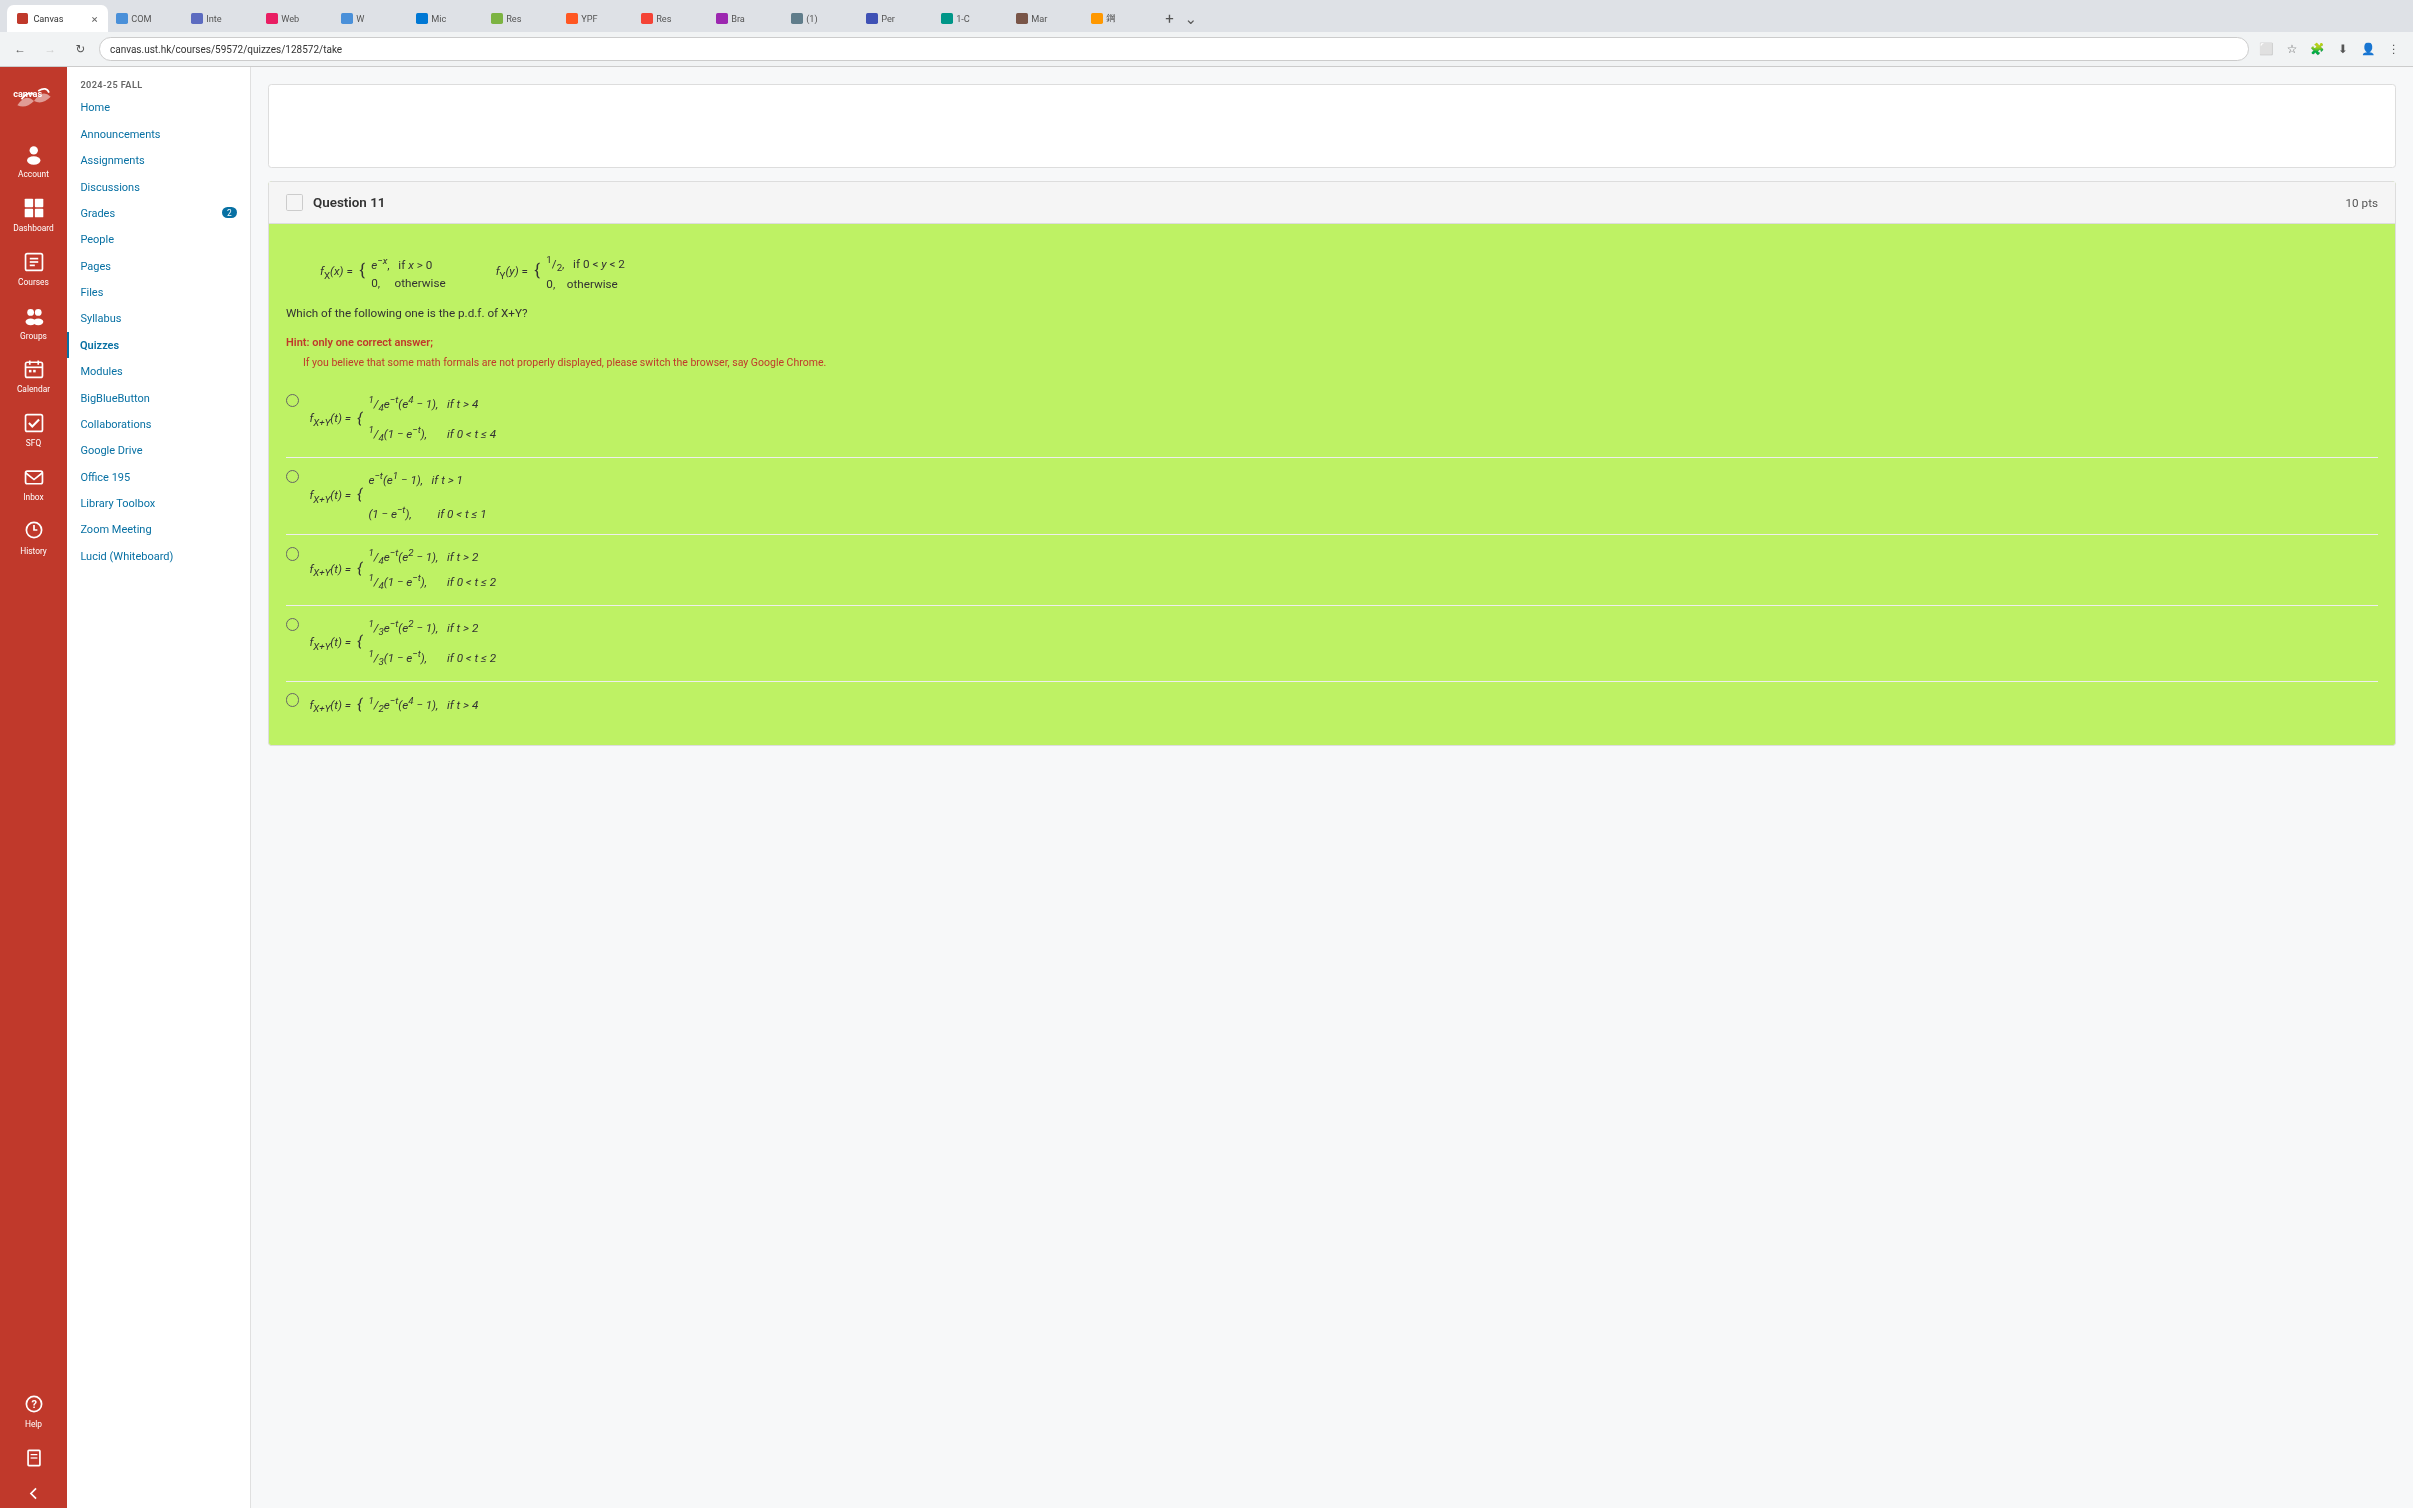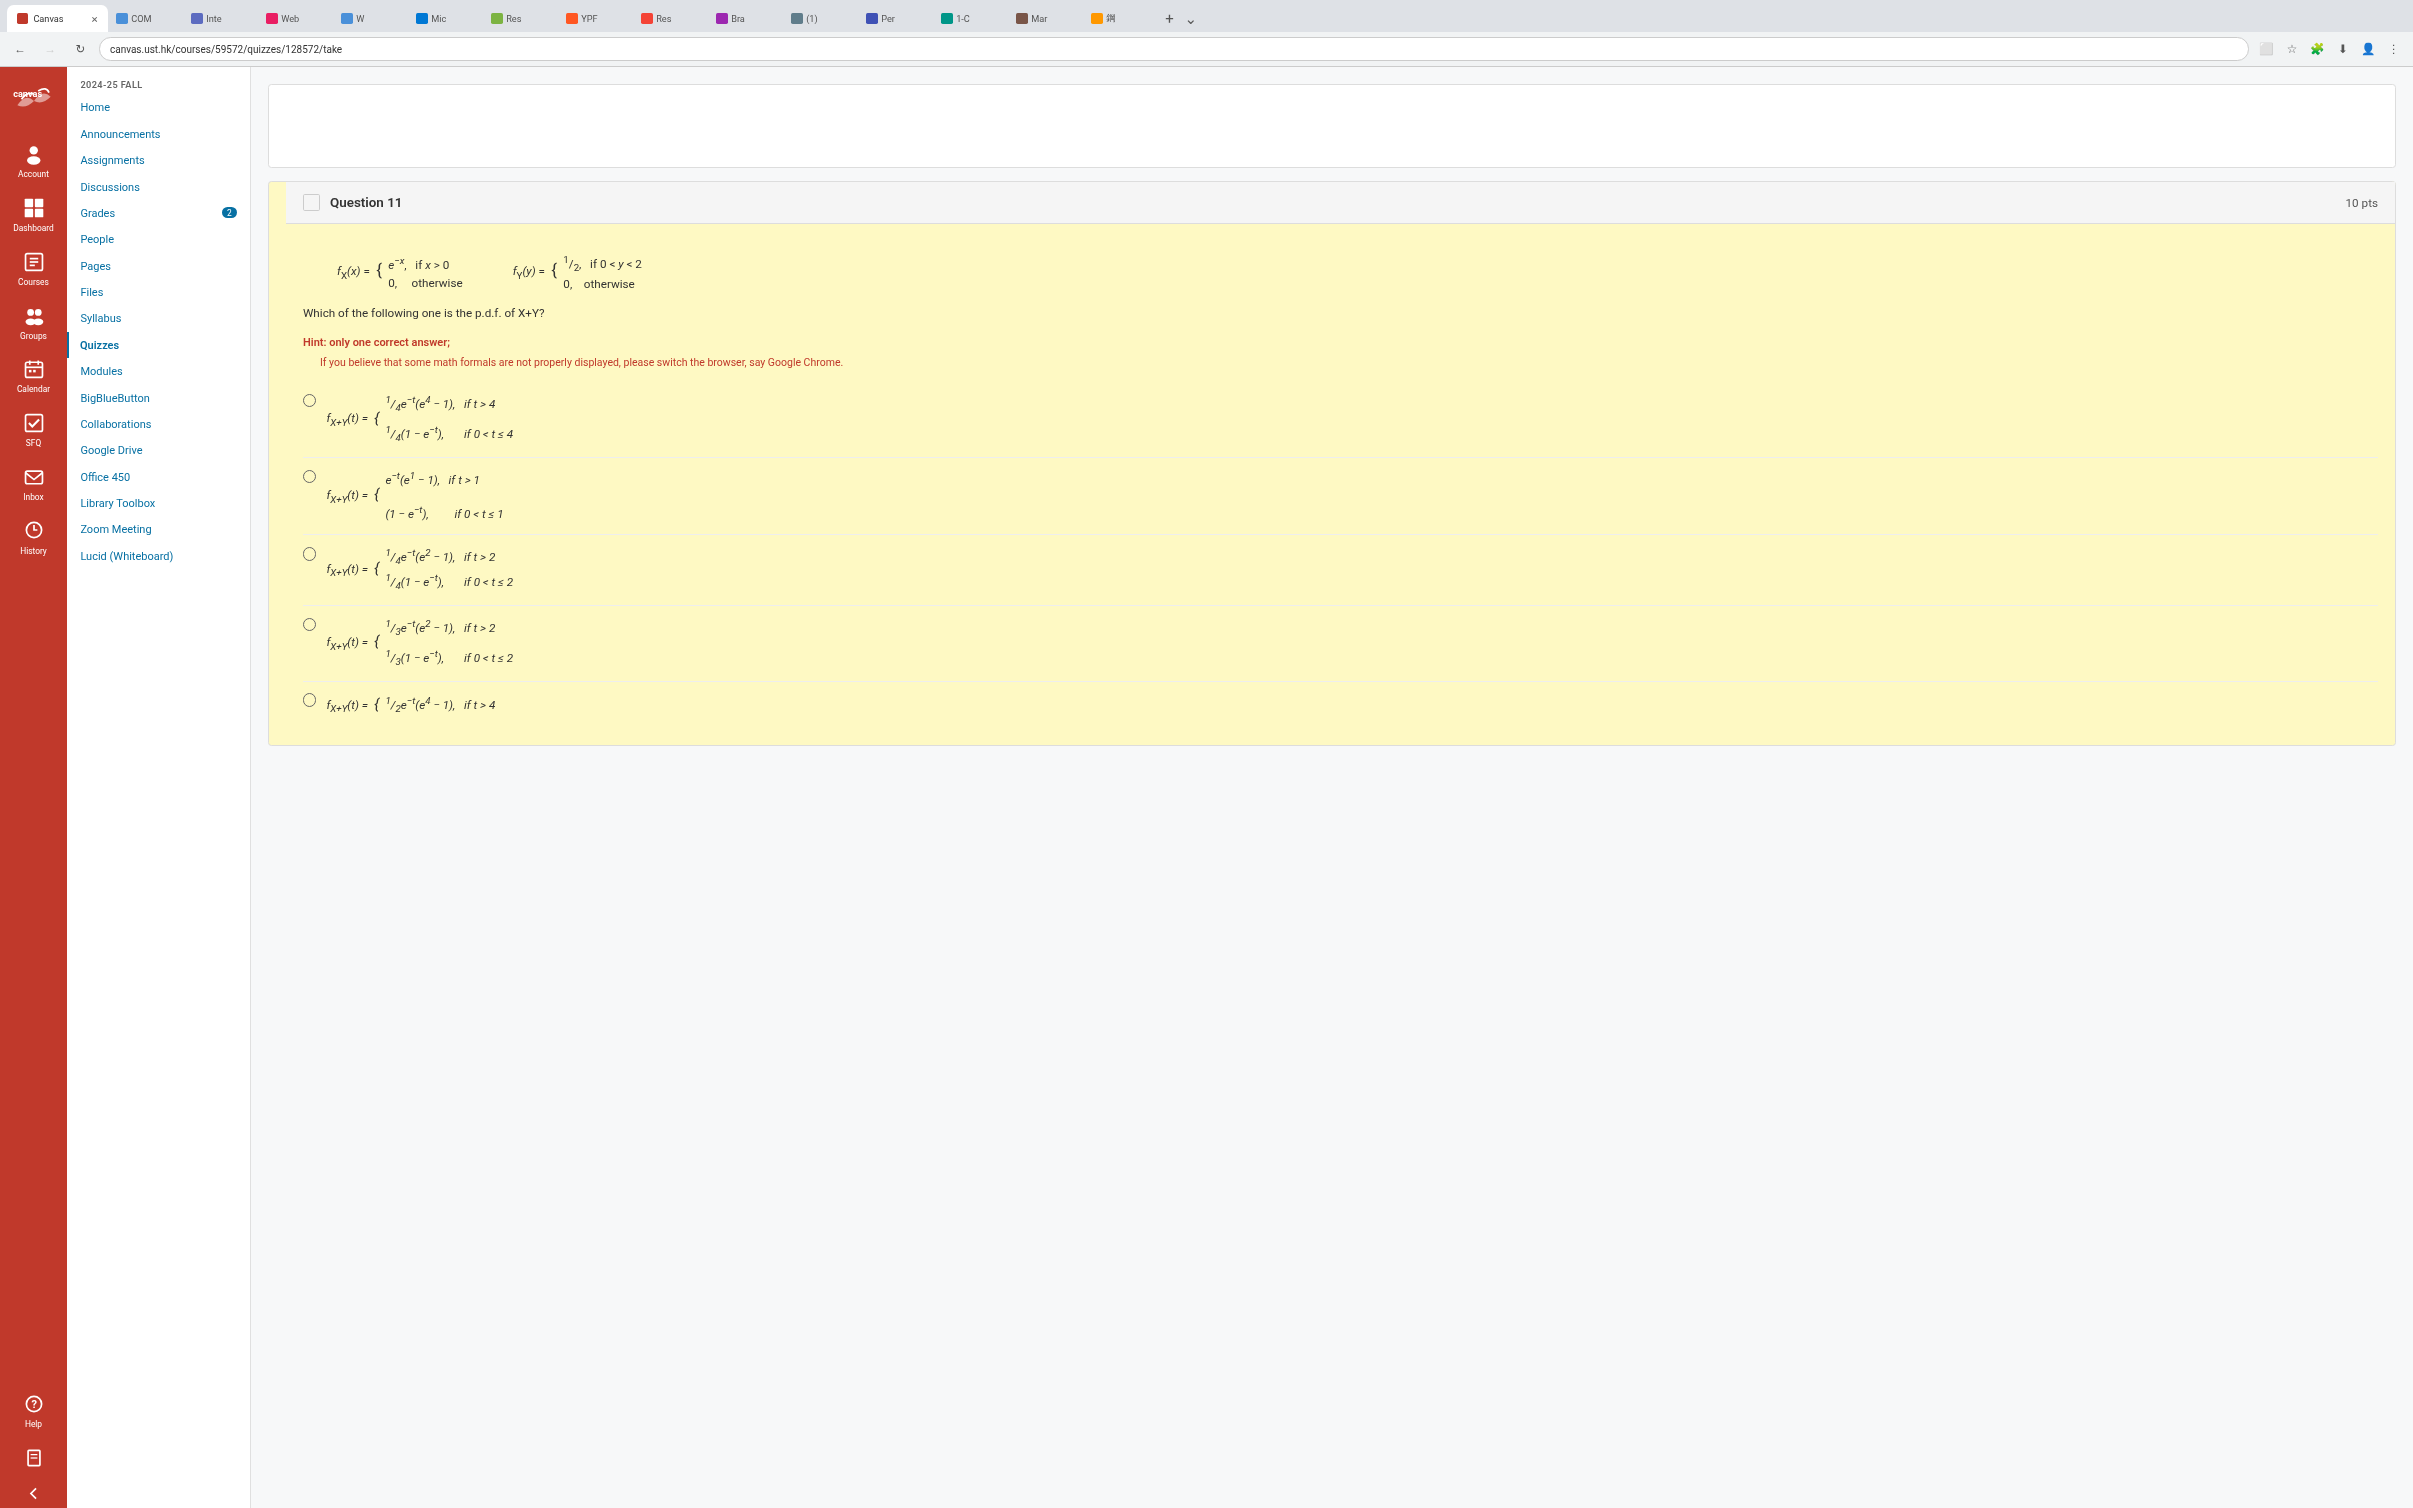--- a/index.html
+++ b/index.html
@@ -37,21 +37,21 @@
 
     
     .course-sidebar { width: 184px; background: #fff; border-right: 0.8px solid #e0e0e0; overflow-y: auto; flex-shrink: 0; padding-bottom: 17px; }
     .course-term { font-size: 9.2px; color: #666; padding: 11.7px 13.4px 5px; font-weight: 600; letter-spacing: 0.4px; }
     .sidebar-link { display: block; padding: 6.7px 13.4px; font-size: 11px; color: #0770a3; cursor: pointer; text-decoration: none; }
     .sidebar-link.active { border-left: 2.5px solid #0770a3; padding-left: 11px; color: #0770a3; font-weight: 600; }
     .grade-badge { background: #0770a3; color: #fff; border-radius: 8.4px; font-size: 8.4px; padding: 0.8px 5px; margin-left: 5px; float: right; }
 
     
     .main-content { flex: 1; overflow-y: auto; background: #f7f8f9; padding: 17px; }
-    .quiz-question { background: #fef9c3; border: 0.8px solid #ddd; border-radius: 3.4px; margin-bottom: 17px; padding-left: 17px; }
+    .quiz-question { background: #bef264; border: 0.8px solid #ddd; border-radius: 3.4px; margin-bottom: 17px; }
     .question-header { background: #f5f5f5; border-bottom: 0.8px solid #ddd; padding: 11.7px 17px; display: flex; justify-content: space-between; align-items: center; }
     .question-title { font-size: 13.4px; font-weight: 600; color: #333; }
     .question-points { font-size: 11.7px; color: #555; }
     .question-body { padding: 17px; }
     .question-text { font-size: 11.7px; color: #333; line-height: 1.6; margin-bottom: 13.4px; }
     .hint-text { color: #c0392b; font-size: 11px; font-weight: 600; margin-bottom: 6.7px; }
     .hint-sub { color: #c0392b; font-size: 10.5px; margin-bottom: 13.4px; padding-left: 17px; }
     .answer-option { display: flex; align-items: flex-start; padding: 10px 0; border-bottom: 0.8px solid #eee; gap: 10px; }
     .answer-option:last-child { border-bottom: none; }
     .radio-btn { width: 13.4px; height: 13.4px; border: 1.7px solid #666; border-radius: 50%; flex-shrink: 0; margin-top: 1.7px; cursor: pointer; }
@@ -302,21 +302,21 @@
     </a>
     <a class="sidebar-link">People</a>
     <a class="sidebar-link">Pages</a>
     <a class="sidebar-link">Files</a>
     <a class="sidebar-link">Syllabus</a>
     <a class="sidebar-link active">Quizzes</a>
     <a class="sidebar-link">Modules</a>
     <a class="sidebar-link">BigBlueButton</a>
     <a class="sidebar-link">Collaborations</a>
     <a class="sidebar-link">Google Drive</a>
-    <a class="sidebar-link">Office 450</a>
+    <a class="sidebar-link">Office 195</a>
     <a class="sidebar-link">Library Toolbox</a>
     <a class="sidebar-link">Zoom Meeting</a>
     <a class="sidebar-link">Lucid (Whiteboard)</a>
   </div>
 
   <div class="main-content">
 
     <div class="prev-answer" style="height: 75px; margin-bottom: 13.4px;">
     </div>
 

